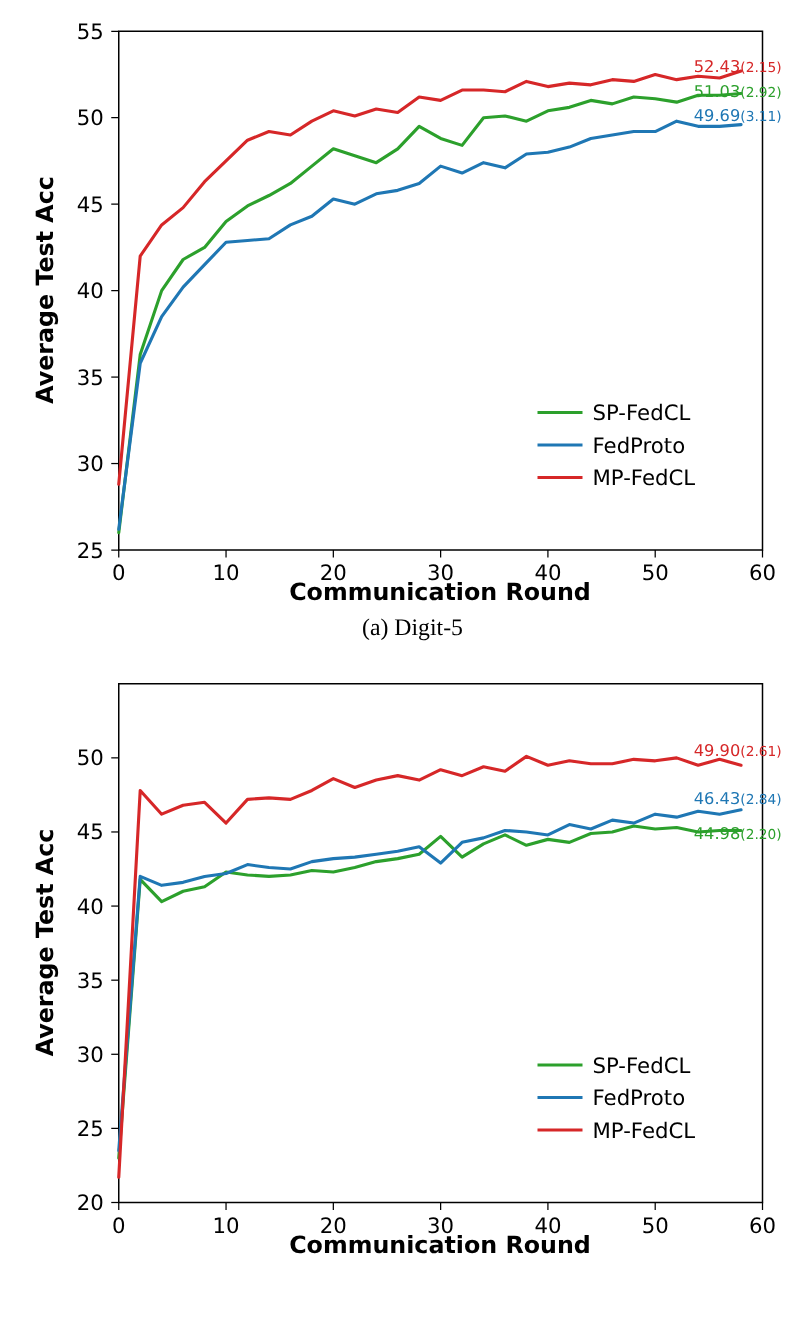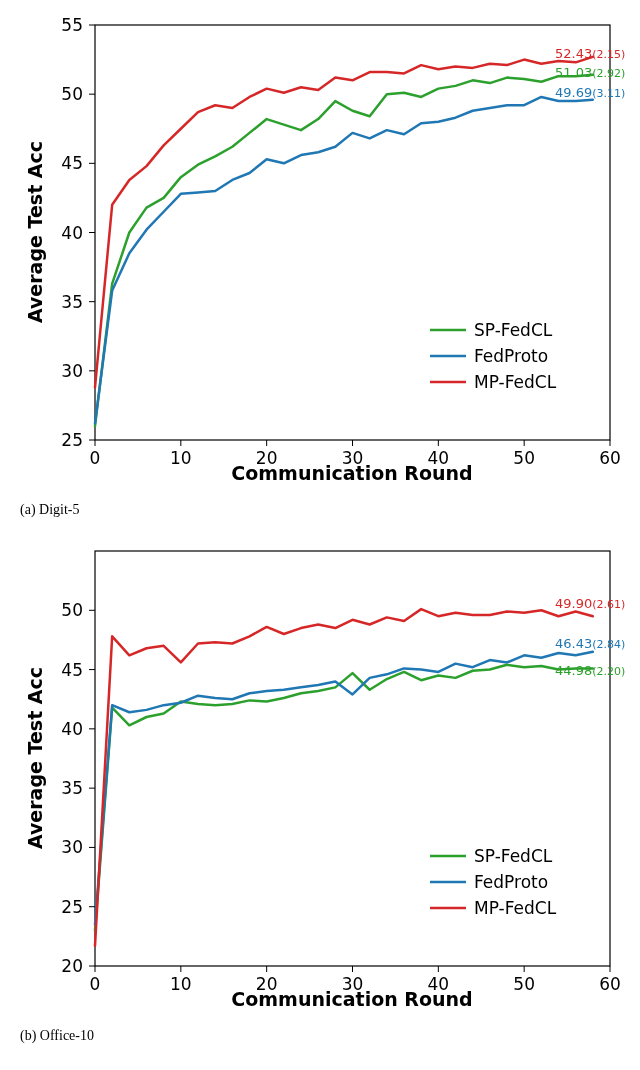--- a/index.html
+++ b/index.html
@@ -11,23 +11,24 @@
   }
   .chart-container {
     width: 620px;
     margin: 0 auto 10px auto;
   }
   .chart-svg {
     display: block;
     width: 100%;
   }
   .caption {
+    text-align: center;
     font-family: 'Times New Roman', serif;
-    font-size: 14px;
-    margin-top: 12px;
+    font-size: 19px;
+    margin-top: 2px;
     margin-bottom: 18px;
   }
   .axis-label {
     font-weight: bold;
     font-size: 19px;
   }
   .tick-label {
     font-size: 17px;
   }
   .legend-label {
@@ -157,14 +158,13 @@
       </g>
     <g id="legend-1">
         <line x1="410" y1="320" x2="446" y2="320" stroke="#2ca02c" stroke-width="2.5"></line>
         <text x="454" y="326" class="legend-label">SP-FedCL</text>
         <line x1="410" y1="346" x2="446" y2="346" stroke="#1f77b4" stroke-width="2.5"></line>
         <text x="454" y="352" class="legend-label">FedProto</text>
         <line x1="410" y1="372" x2="446" y2="372" stroke="#d62728" stroke-width="2.5"></line>
         <text x="454" y="378" class="legend-label">MP-FedCL</text>
       </g>
   </svg>
-  <div class="caption">(b)  Office-10</div>
 </div>
 
 </body></html>

